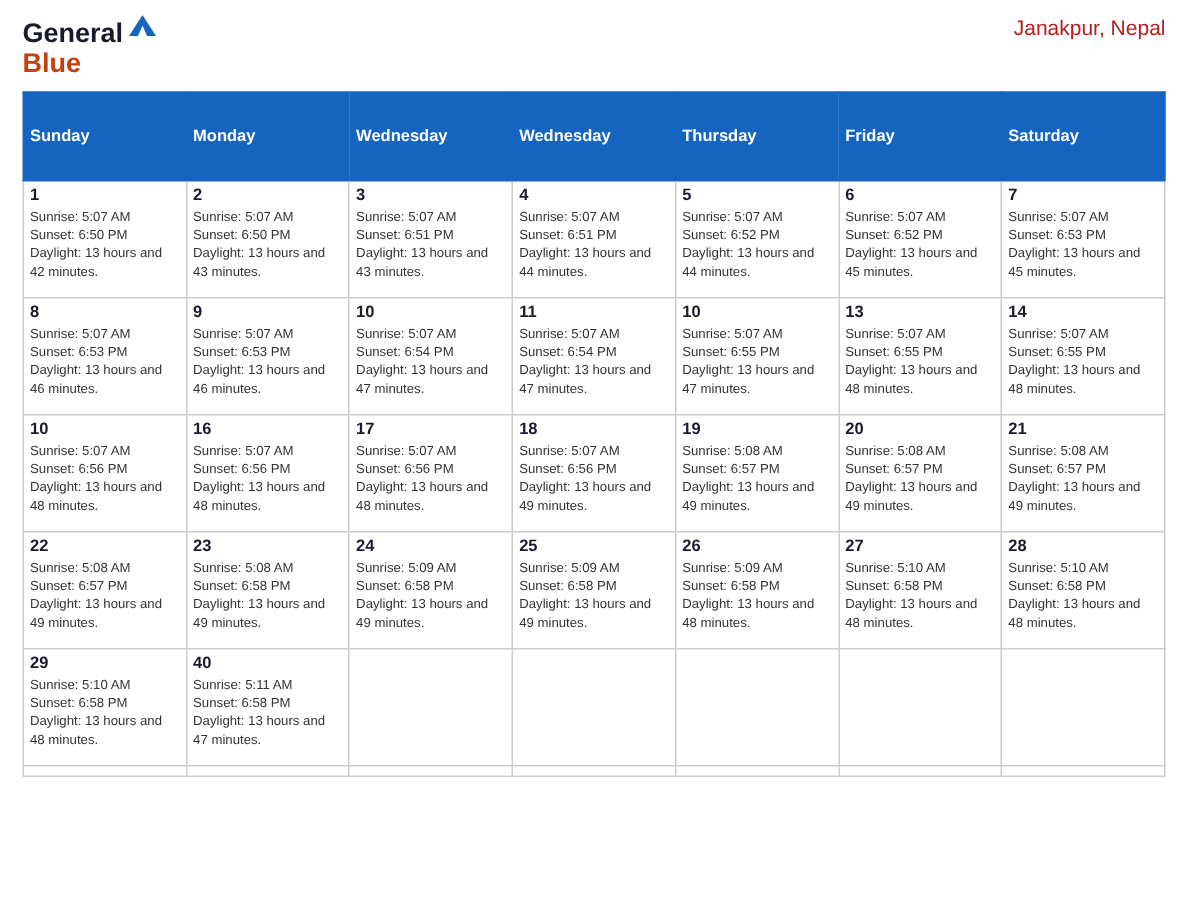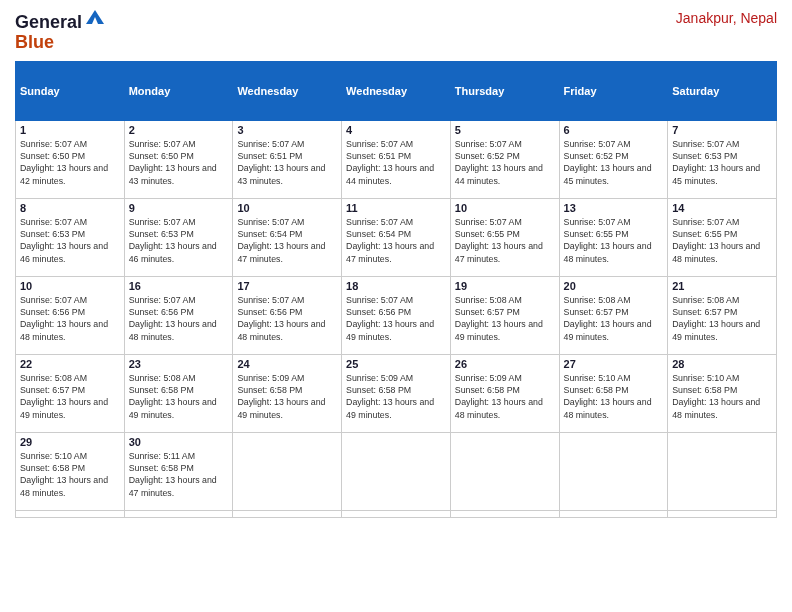--- a/index.html
+++ b/index.html
@@ -247,21 +247,21 @@
             <span class="day-num">28</span>
             <div class="day-info">Sunrise: 5:10 AM<br>Sunset: 6:58 PM<br>Daylight: 13 hours and 48 minutes.</div>
           </td>
         </tr>
         <tr>
           <td>
             <span class="day-num">29</span>
             <div class="day-info">Sunrise: 5:10 AM<br>Sunset: 6:58 PM<br>Daylight: 13 hours and 48 minutes.</div>
           </td>
           <td>
-            <span class="day-num">30</span>
+            <span class="day-num">40</span>
             <div class="day-info">Sunrise: 5:11 AM<br>Sunset: 6:58 PM<br>Daylight: 13 hours and 47 minutes.</div>
           </td>
           <td class="cell-empty"></td>
           <td class="cell-empty"></td>
           <td class="cell-empty"></td>
           <td class="cell-empty"></td>
           <td class="cell-empty"></td>
         </tr>
         <tr>
           <td class="cell-empty"></td>

